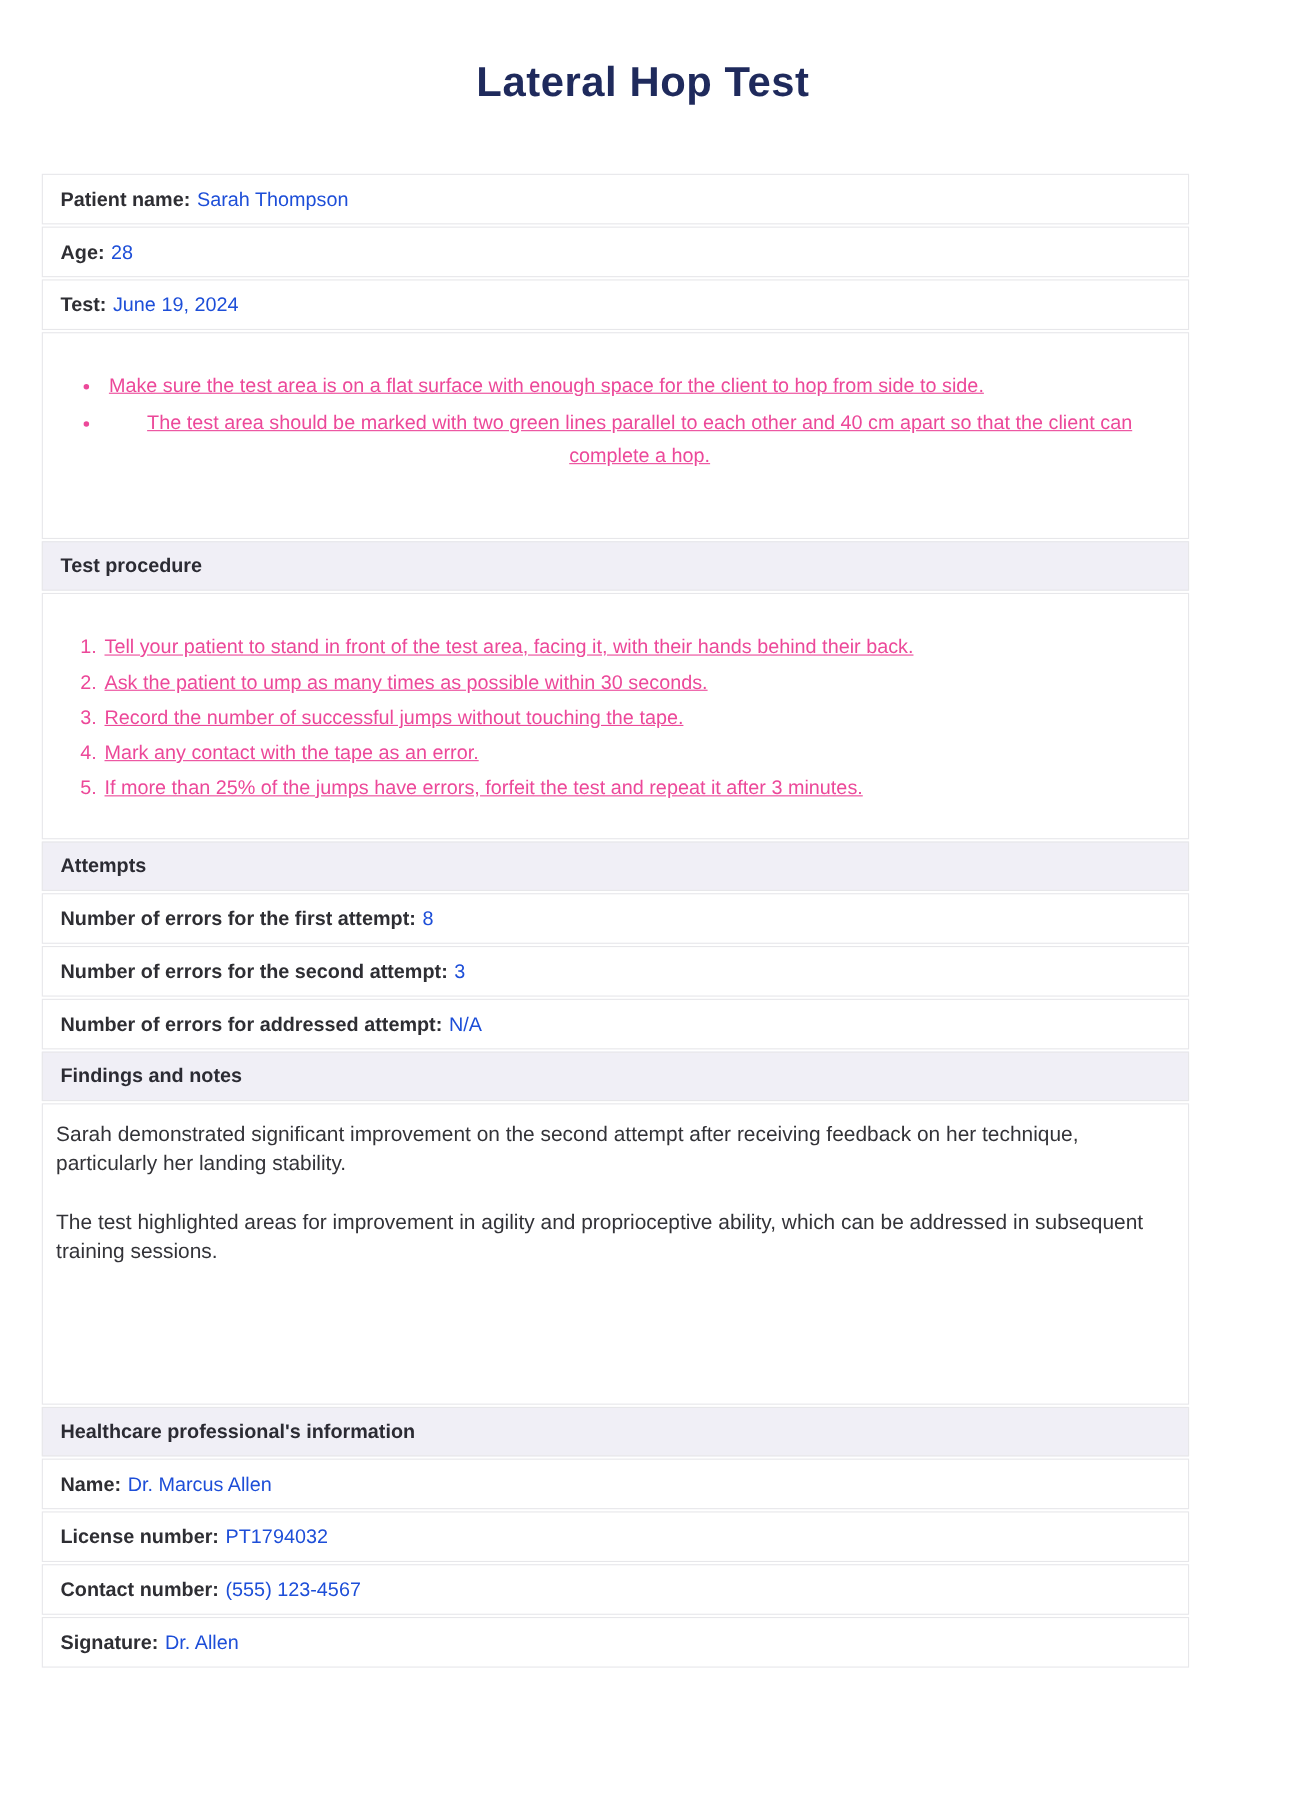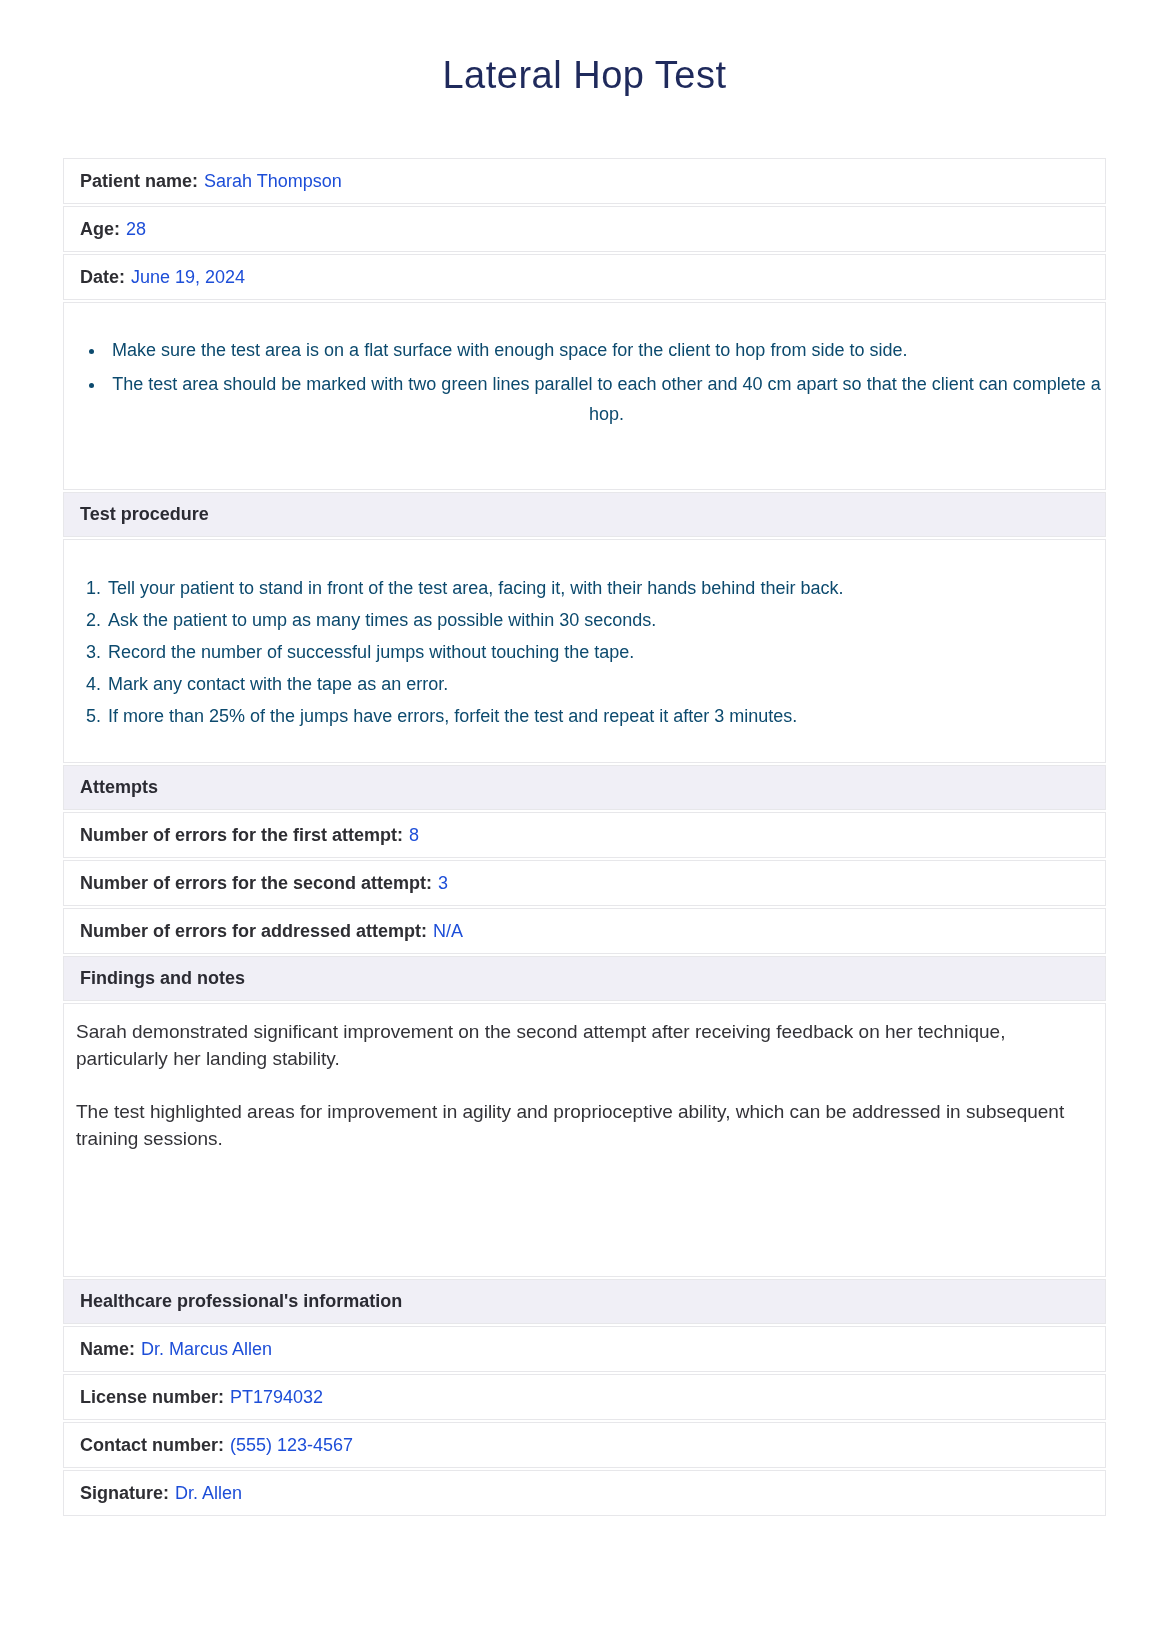--- a/index.html
+++ b/index.html
@@ -11,27 +11,27 @@
     color: #333338;
     position: relative;
     overflow: hidden;
   }
   .page-title {
     padding-top: 52px;
     width: 1043px;
     margin: 0 auto 0 63px;
     text-align: center;
     font-size: 38px;
-    font-weight: normal;
+    font-weight: bold;
     color: #1f2a5c;
     letter-spacing: 0.5px;
     line-height: 46px;
   }
   .doc-table {
-    margin: 60px 0 0 63px;
+    margin: 60px 0 0 38px;
     width: 1043px;
   }
   .row {
     border: 1px solid #e7e7ea;
     background: #ffffff;
   }
   .row + .row { margin-top: 2px; }
   .field-row {
     height: 46px;
     display: flex;
@@ -50,23 +50,24 @@
     height: 45px;
     display: flex;
     align-items: center;
     padding: 0 16px;
     background: #f0eff6;
     font-size: 18px;
     font-weight: bold;
     color: #2b2b33;
   }
   .content-block {
-    padding: 0 4px;
+    padding: 0 16px;
     font-size: 18px;
-    color: #0c4a6e;
+    color: #ec4899;
+    text-decoration: underline;
   }
   .prep-block { height: 188px; }
   .prep-block ul {
     margin: 32px 0 0 0;
     padding-left: 38px;
   }
   .prep-block li {
     line-height: 30px;
     padding-left: 6px;
   }
@@ -98,21 +99,21 @@
 
   <div class="row field-row">
     <span class="field-label">Patient name:</span>
     <span class="field-value">Sarah Thompson</span>
   </div>
   <div class="row field-row">
     <span class="field-label">Age:</span>
     <span class="field-value">28</span>
   </div>
   <div class="row field-row">
-    <span class="field-label">Date:</span>
+    <span class="field-label">Test:</span>
     <span class="field-value">June 19, 2024</span>
   </div>
 
   <div class="row content-block prep-block">
     <ul>
       <li>Make sure the test area is on a flat surface with enough space for the client to hop from side to side.</li>
       <li>The test area should be marked with two green lines parallel to each other and 40 cm apart so that the client can complete a hop.</li>
     </ul>
   </div>
 

